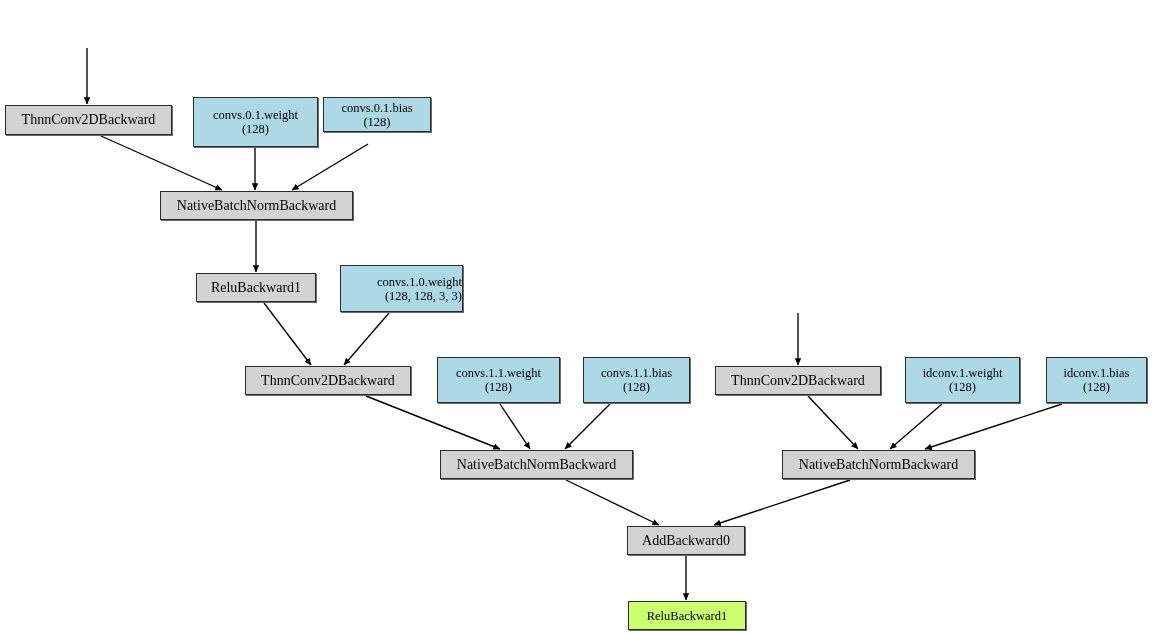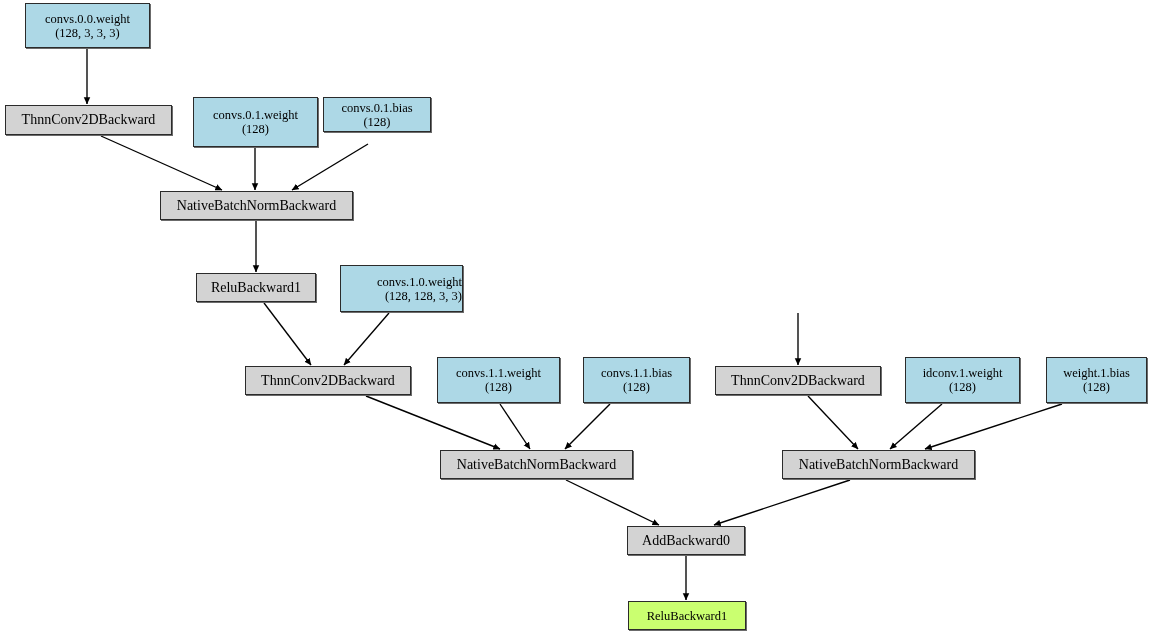--- a/index.html
+++ b/index.html
@@ -84,24 +84,20 @@
       <line x1="798" y1="313" x2="798" y2="365" stroke="#000000" stroke-width="1.35" marker-end="url(#arrowhead)"></line>
       <line x1="808" y1="396" x2="858" y2="449" stroke="#000000" stroke-width="1.35" marker-end="url(#arrowhead)"></line>
       <line x1="942" y1="404" x2="890" y2="449" stroke="#000000" stroke-width="1.35" marker-end="url(#arrowhead)"></line>
       <line x1="1062" y1="404" x2="925" y2="449" stroke="#000000" stroke-width="1.35" marker-end="url(#arrowhead)"></line>
       <line x1="566" y1="480" x2="659" y2="525" stroke="#000000" stroke-width="1.35" marker-end="url(#arrowhead)"></line>
       <line x1="850" y1="480" x2="714" y2="525" stroke="#000000" stroke-width="1.35" marker-end="url(#arrowhead)"></line>
       <line x1="686" y1="556" x2="686" y2="600" stroke="#000000" stroke-width="1.35" marker-end="url(#arrowhead)"></line>
     </svg>
 
   <div id="node-layer">
-      <div class="graph-node node-param" style="left: 25px; top: 3px; width: 125px; height: 45px;">
-        <span class="node-line">convs.0.0.weight</span>
-        <span class="node-line">(128, 3, 3, 3)</span>
-      </div>
       <div class="graph-node node-op" style="left: 5px; top: 105px; width: 167px; height: 30px;">
         <span class="node-line">ThnnConv2DBackward</span>
       </div>
       <div class="graph-node node-param" style="left: 193px; top: 97px; width: 125px; height: 50px; text-align: right;">
         <span class="node-line">convs.0.1.weight</span>
         <span class="node-line">(128)</span>
       </div>
       <div class="graph-node node-param" style="left: 323px; top: 97px; width: 108px; height: 35px;">
         <span class="node-line">convs.0.1.bias</span>
         <span class="node-line">(128)</span>
@@ -131,21 +127,21 @@
         <span class="node-line">NativeBatchNormBackward</span>
       </div>
       <div class="graph-node node-op" style="left: 715px; top: 366px; width: 166px; height: 29px;">
         <span class="node-line">ThnnConv2DBackward</span>
       </div>
       <div class="graph-node node-param" style="left: 905px; top: 357px; width: 115px; height: 46px;">
         <span class="node-line">idconv.1.weight</span>
         <span class="node-line">(128)</span>
       </div>
       <div class="graph-node node-param" style="left: 1046px; top: 357px; width: 101px; height: 46px;">
-        <span class="node-line">weight.1.bias</span>
+        <span class="node-line">idconv.1.bias</span>
         <span class="node-line">(128)</span>
       </div>
       <div class="graph-node node-op" style="left: 782px; top: 450px; width: 193px; height: 29px;">
         <span class="node-line">NativeBatchNormBackward</span>
       </div>
       <div class="graph-node node-op" style="left: 627px; top: 526px; width: 118px; height: 29px;">
         <span class="node-line">AddBackward0</span>
       </div>
       <div class="graph-node node-output" style="left: 628px; top: 601px; width: 118px; height: 29px;">
         <span class="node-line">ReluBackward1</span>

